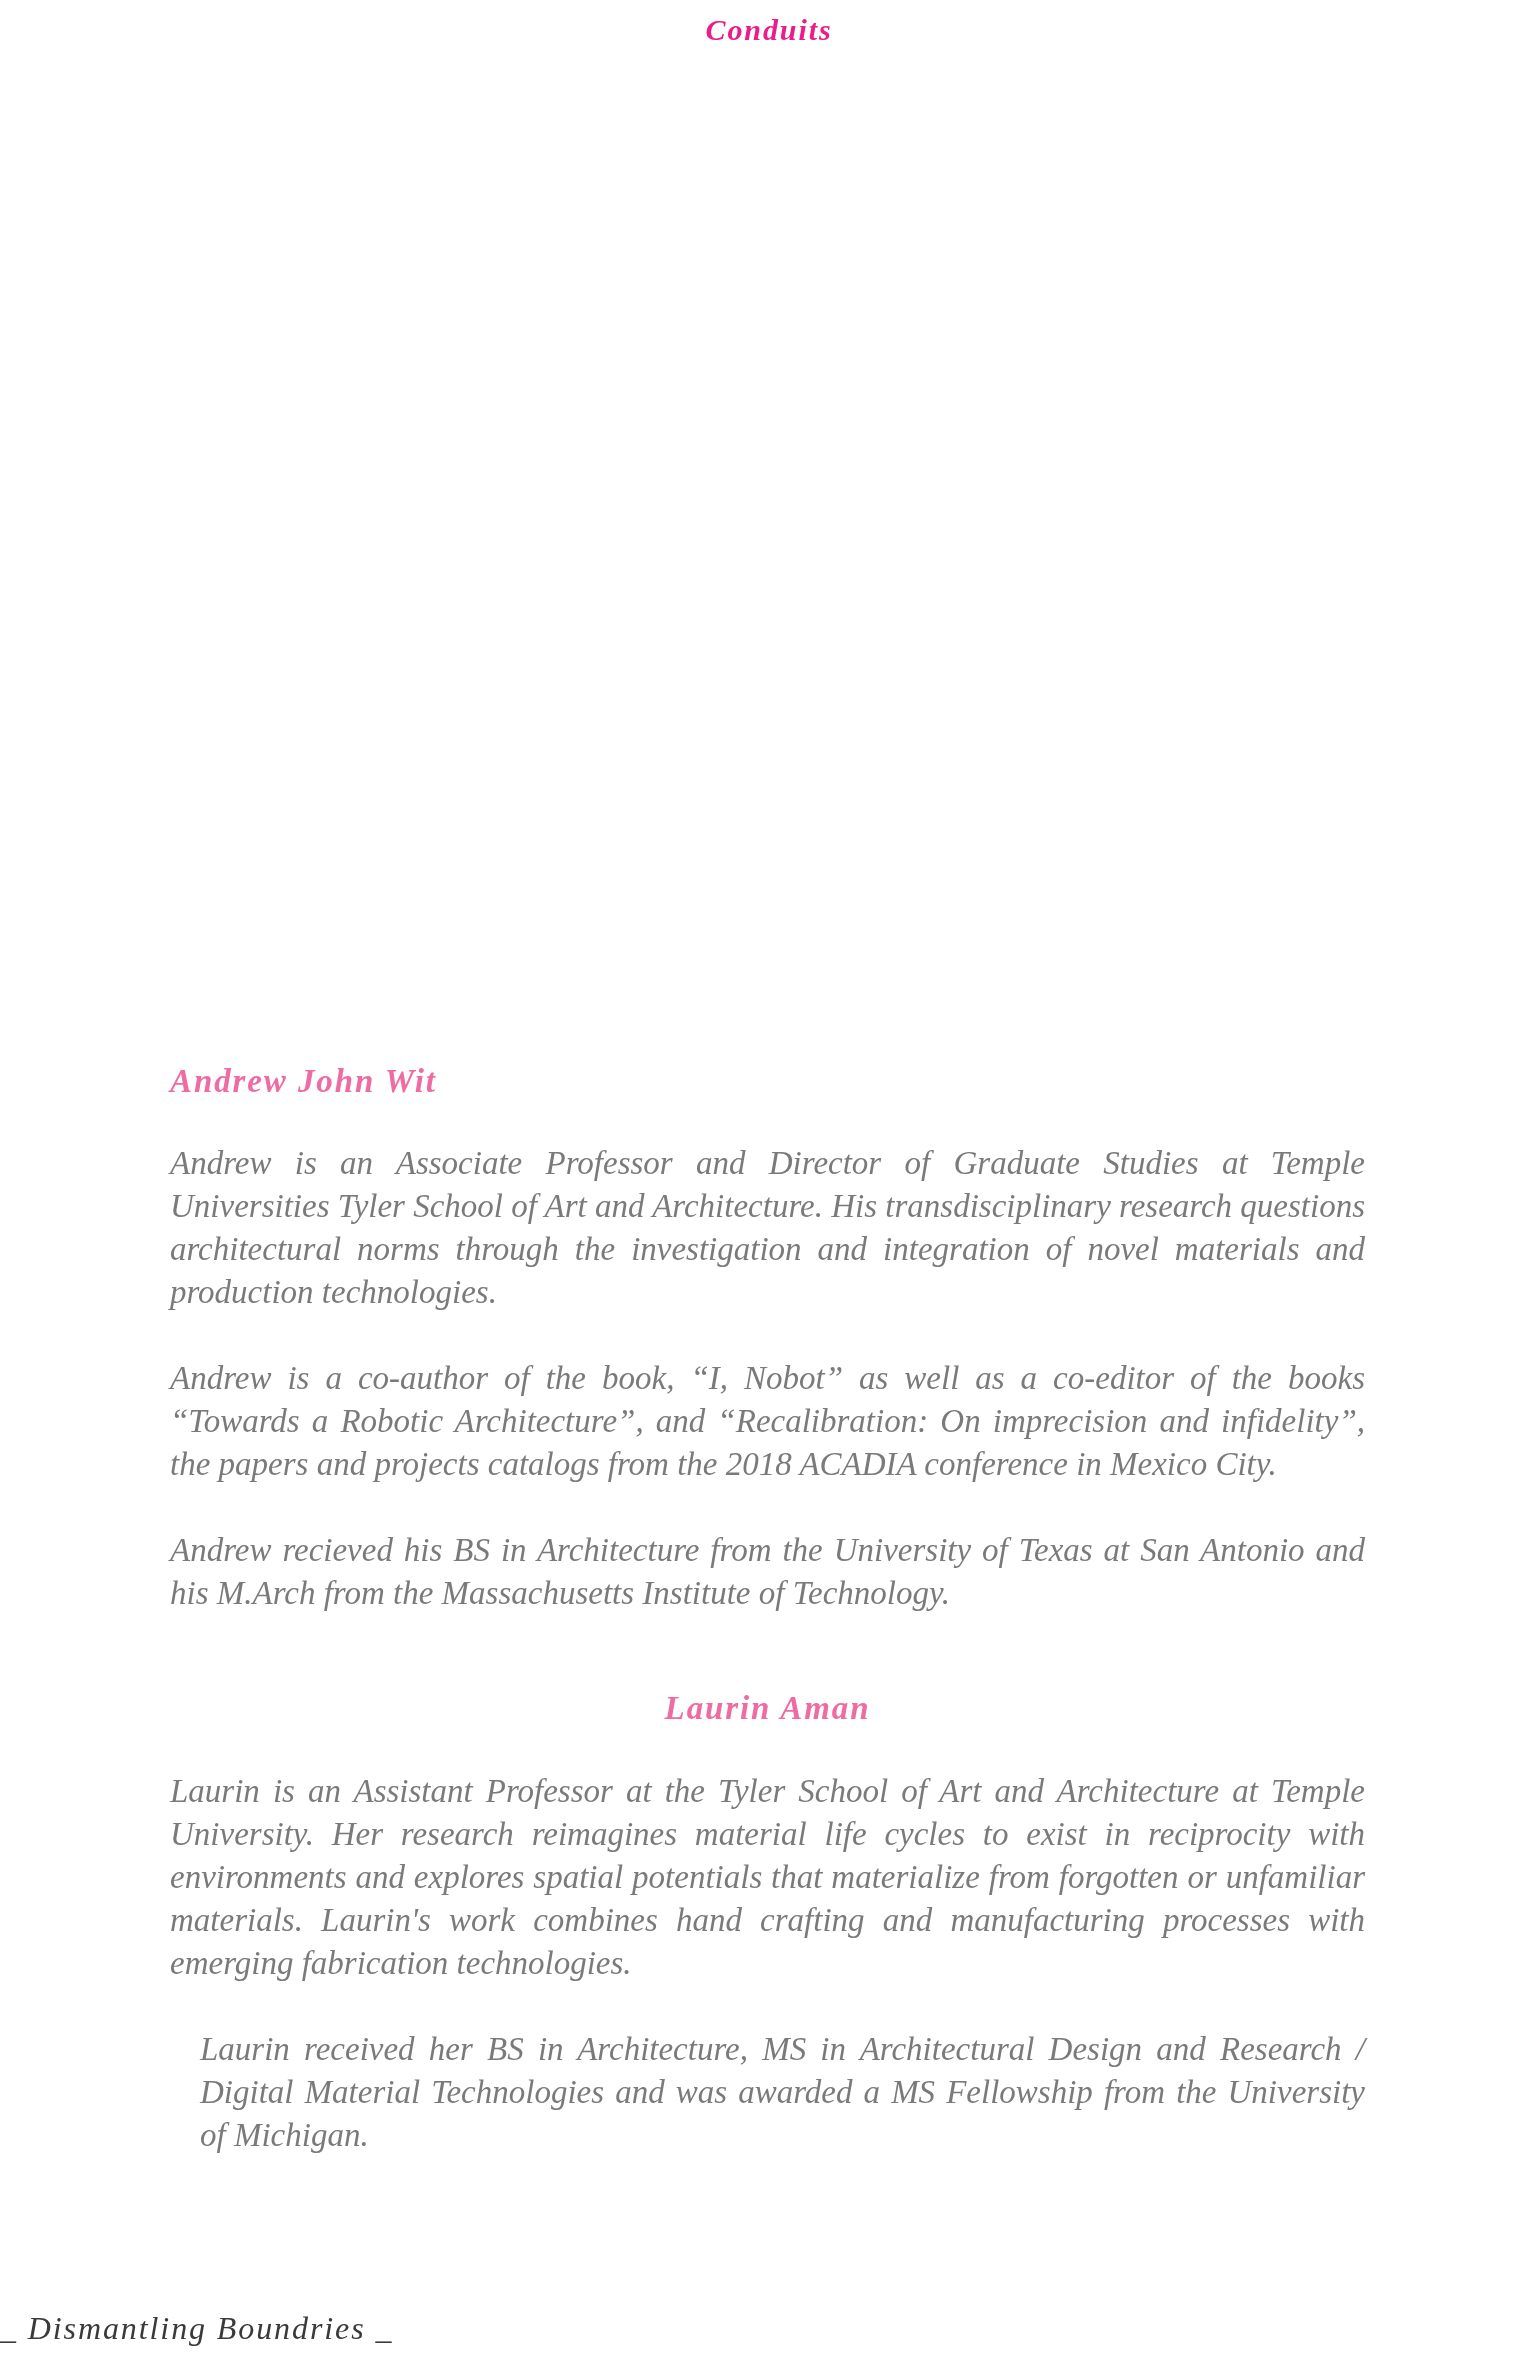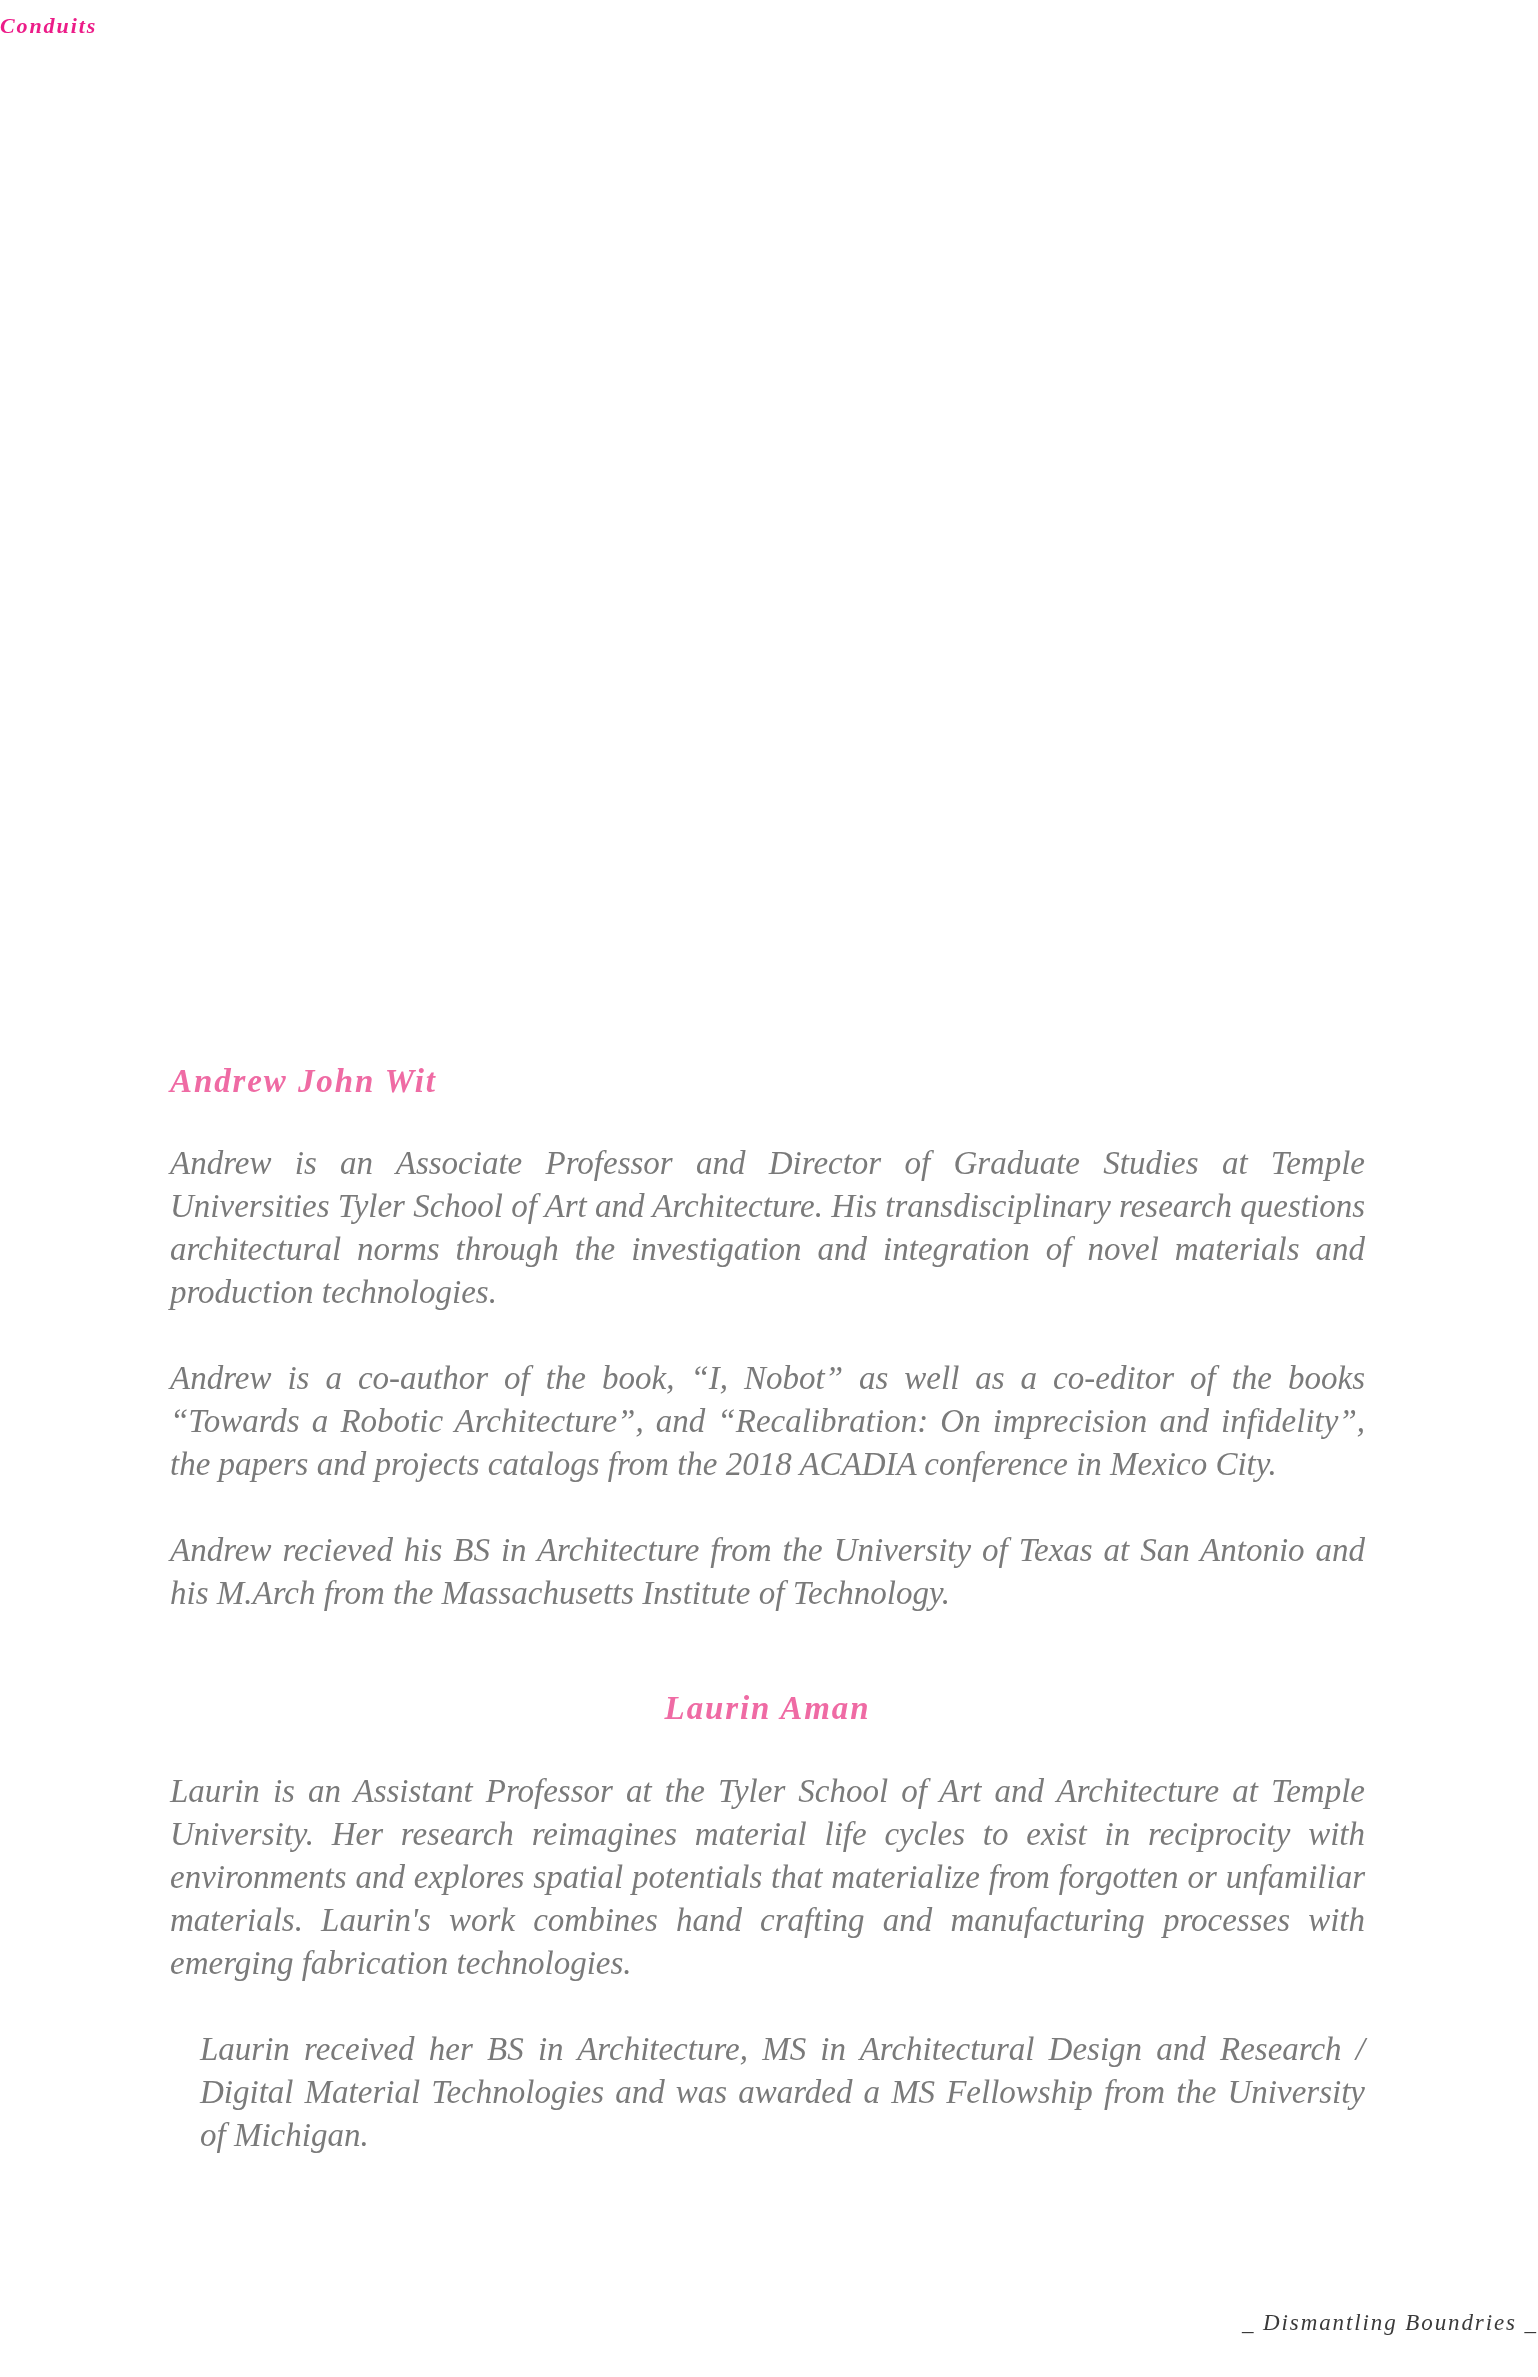--- a/index.html
+++ b/index.html
@@ -17,24 +17,25 @@
     height: 2377px;
     background: var(--page-bg, #fff);
     overflow: hidden;
     font-family: "Liberation Serif", serif;
   }
   .running-header {
     position: absolute;
     top: 13px;
     left: 0;
     width: 100%;
+    text-align: center;
     font-style: italic;
     font-weight: bold;
     letter-spacing: 1.9px;
-    font-size: 22px;
+    font-size: 30px;
     color: var(--header-pink, #EC1C88);
   }
   .content {
     position: absolute;
     top: 1063px;
     left: 170px;
     width: 1195px;
   }
   .bio-heading {
     margin: 0 0 43px 0;
@@ -56,24 +57,24 @@
     font-style: italic;
     text-align: justify;
     color: var(--body-gray, #7A7A7A);
   }
   .bio-para:last-child { margin-bottom: 0; margin-left: 30px; }
   .running-footer {
     position: absolute;
     top: 2310px;
     left: 0;
     width: 100%;
-    text-align: right;
+    text-align: left;
     font-style: italic;
     letter-spacing: 1.9px;
-    font-size: 23px;
+    font-size: 32px;
     color: var(--footer-gray, #3A3A3A);
   }
 </style>
 </head>
 <body>
 
 <div class="page">
 
   <div class="running-header">Conduits</div>
 

